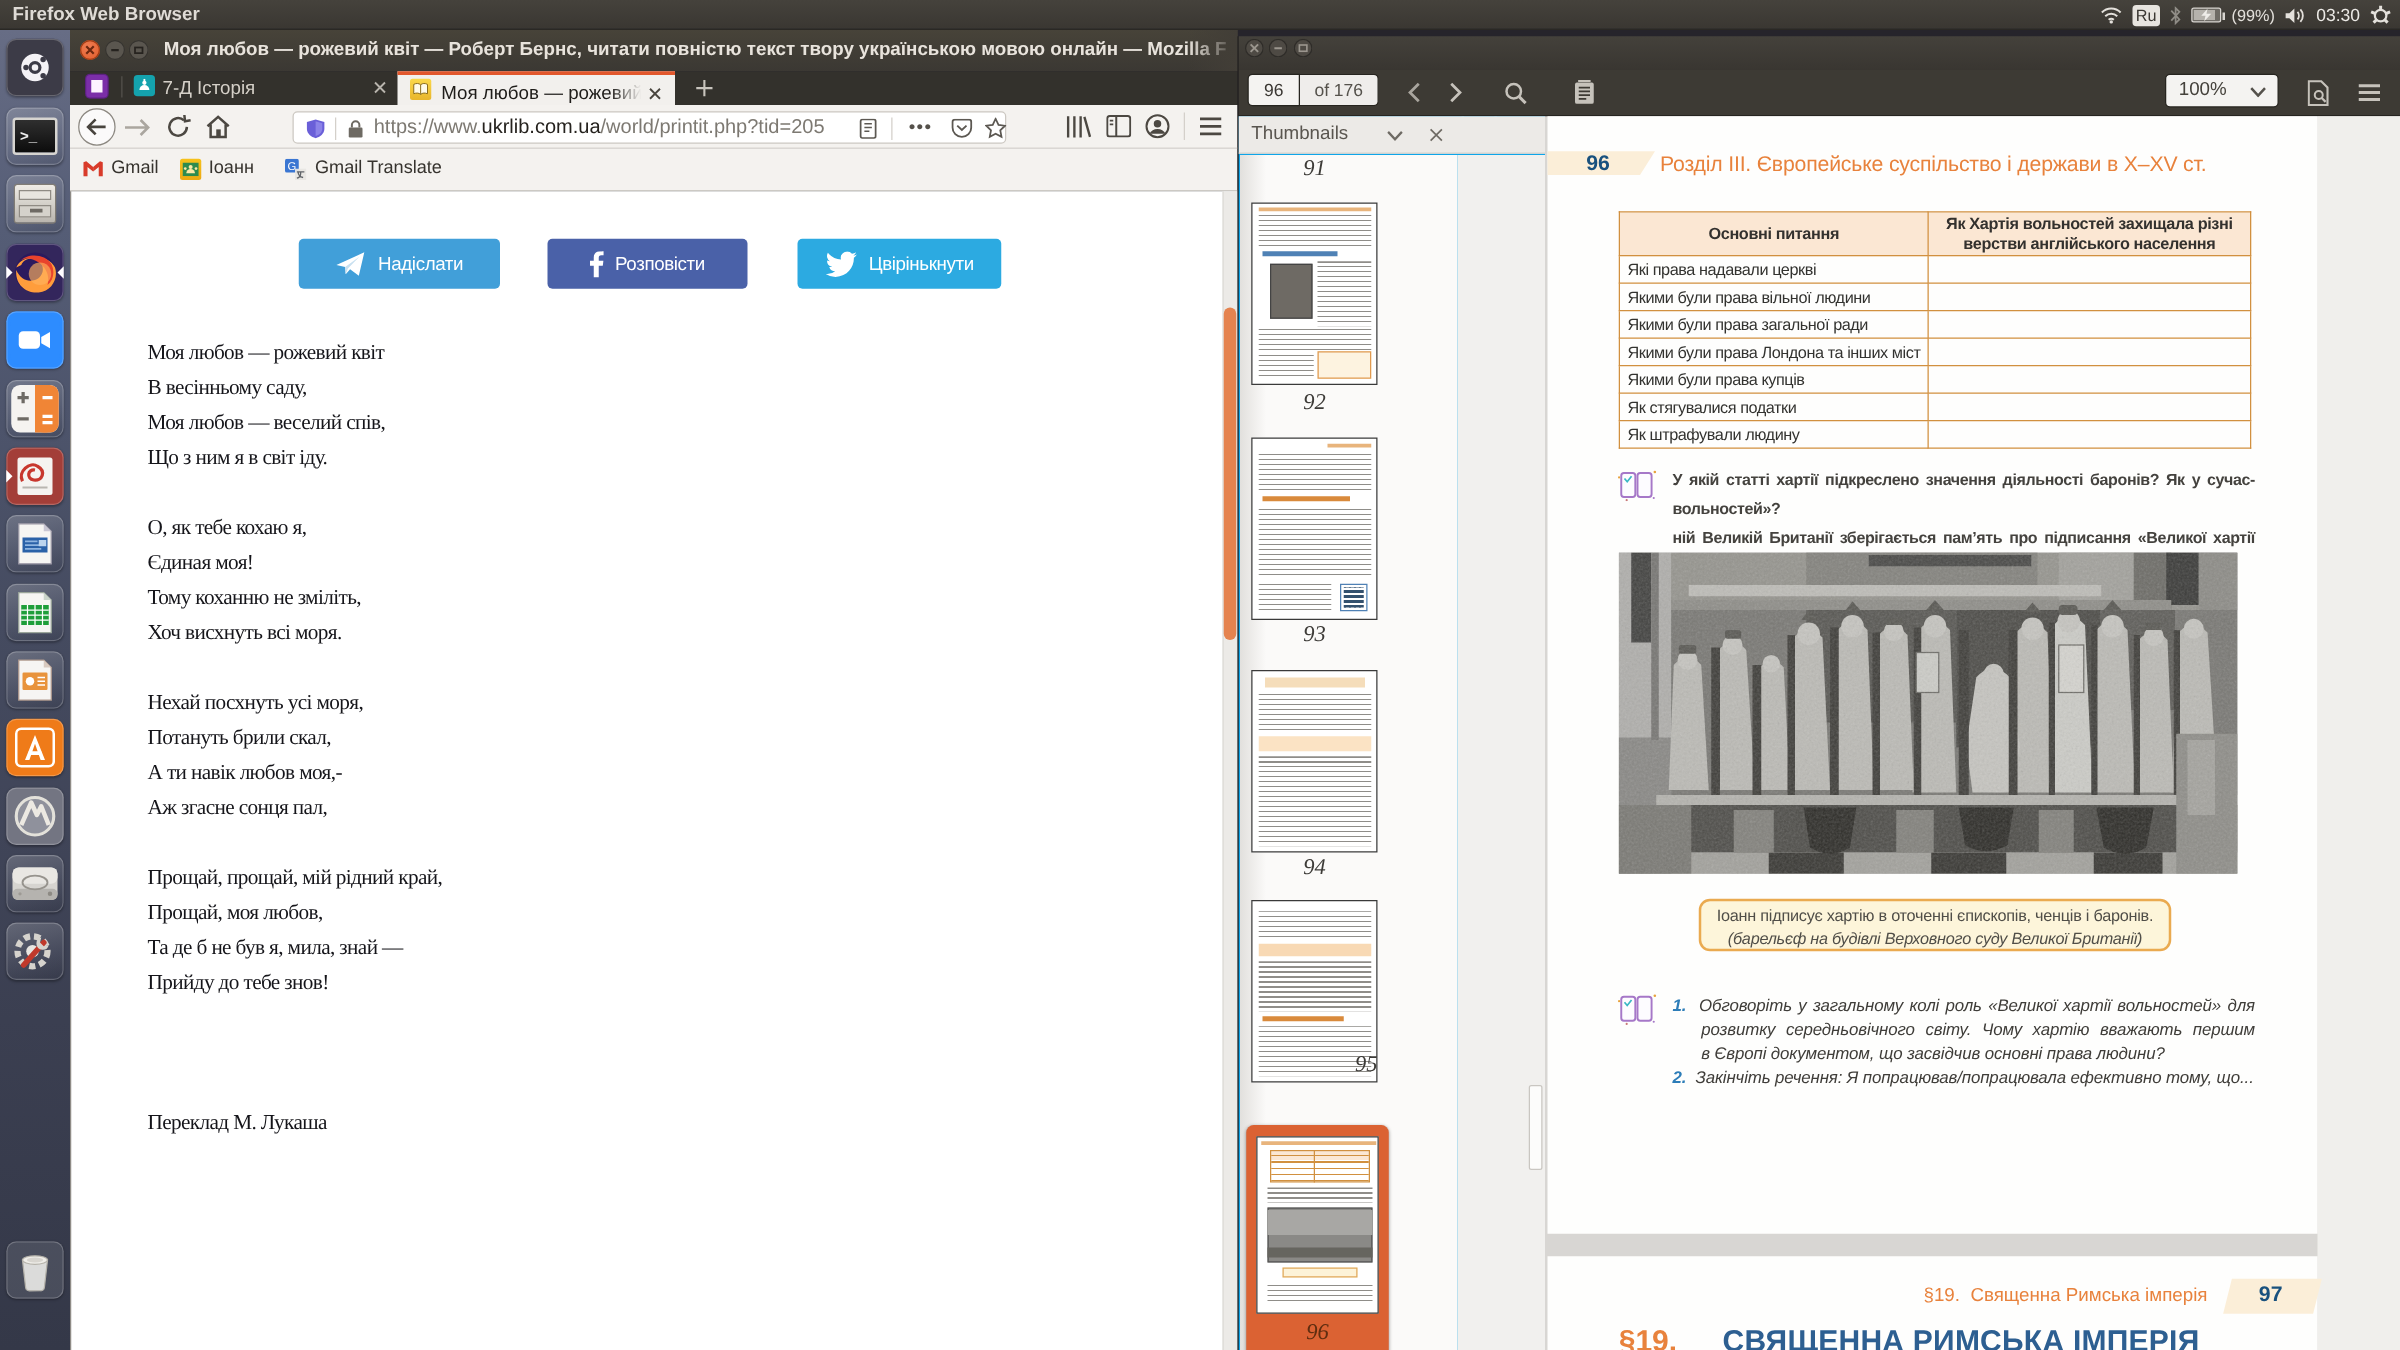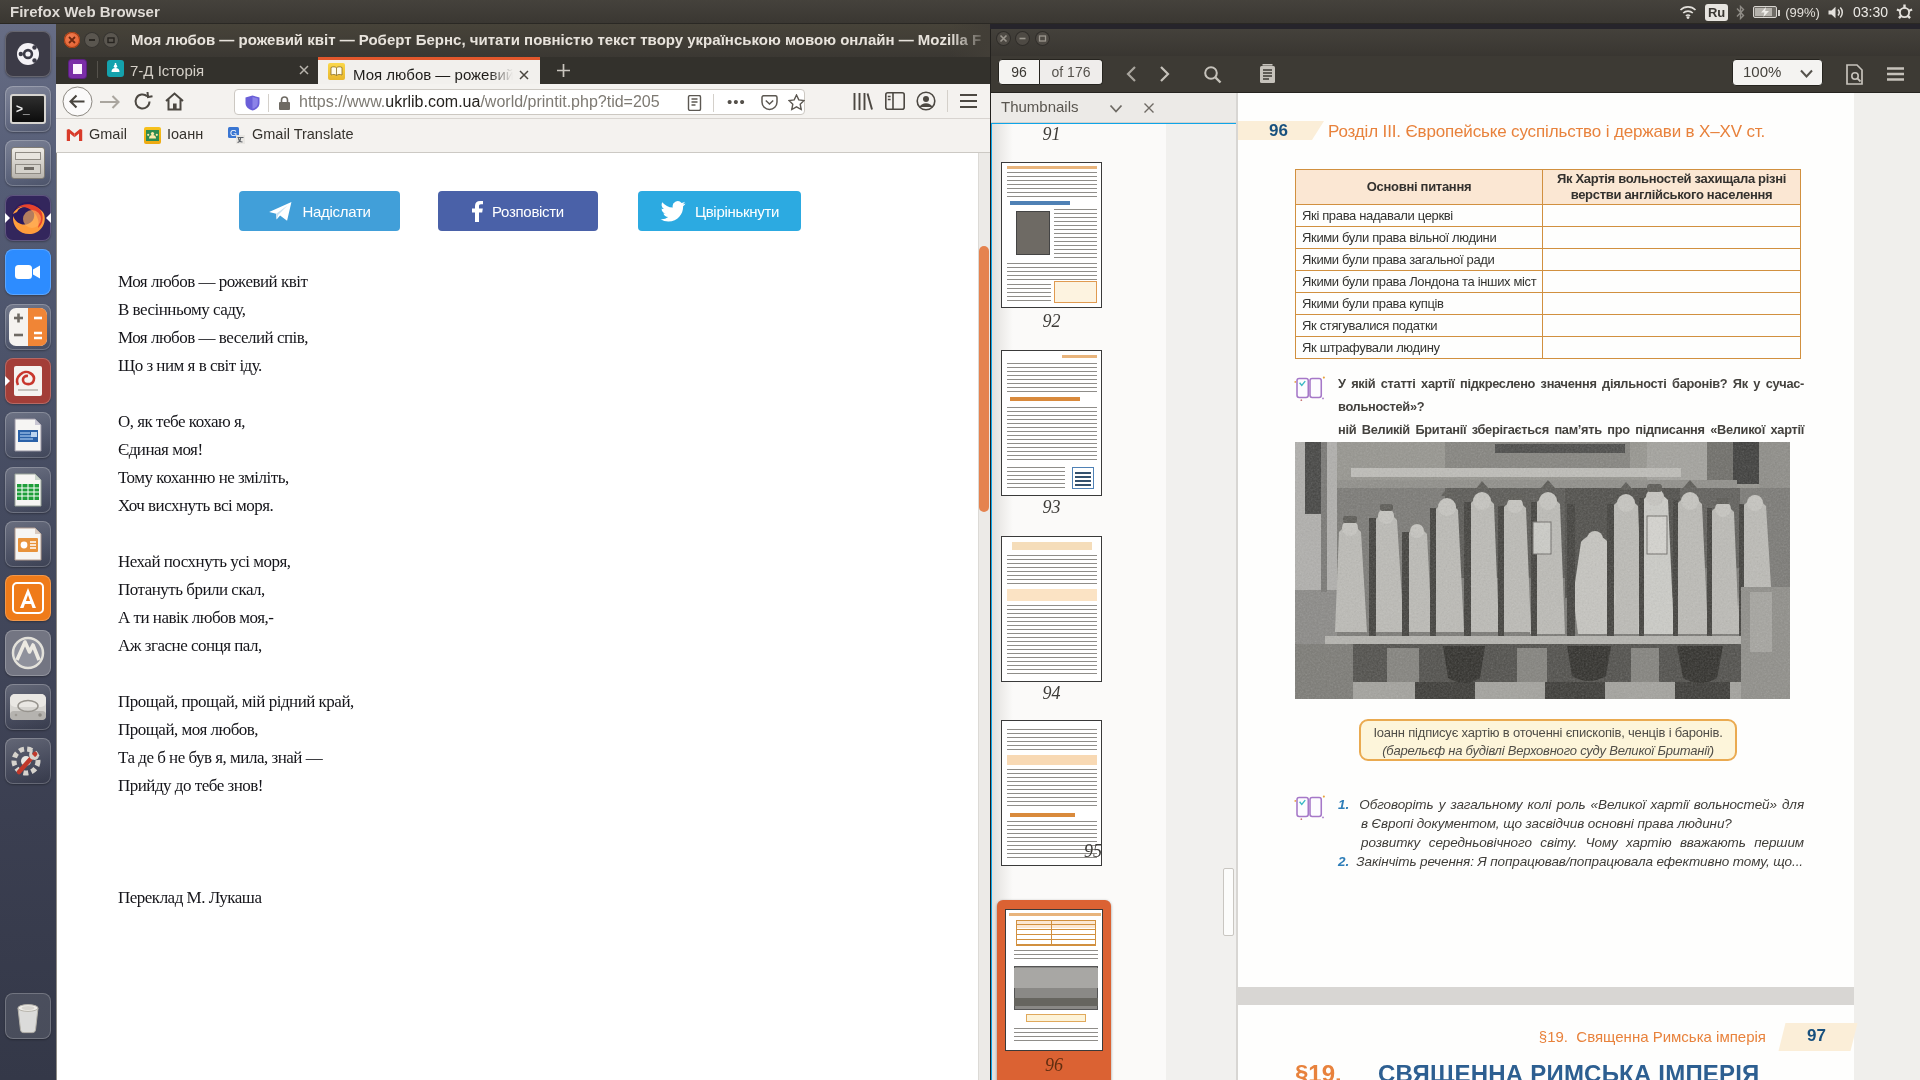--- a/index.html
+++ b/index.html
@@ -63,21 +63,21 @@
     <div class="title">Firefox Web Browser</div>
     <div class="right">
       <svg width="18" height="14" viewBox="0 0 18 14">
           <g fill="none" stroke="#e3e0db" stroke-width="1.6">
             <path d="M1.5 5 A10.5 10.5 0 0 1 16.5 5"></path>
             <path d="M4.2 8 A7 7 0 0 1 13.8 8"></path>
             <path d="M6.9 10.8 A3.4 3.4 0 0 1 11.1 10.8"></path>
           </g>
           <circle cx="9" cy="12.6" r="1.4" fill="#e3e0db"></circle>
         </svg>
-      <span style="background:#e7e4df;color:#3a3732;border-radius:3px;padding:0px 3px;font-weight:bold;font-size:13px;line-height:17px;">Ru</span>
+      <span style="background:#e7e4df;color:#3a3732;border-radius:3px;padding:0px 3px;font-weight:normal;font-size:13px;line-height:17px;">Ru</span>
       <svg width="9" height="15" viewBox="0 0 9 15">
           <path d="M1 3.5 L7.5 10.5 L4.5 13.5 L4.5 1.5 L7.5 4.5 L1 11.5" fill="none" stroke="#8f8c86" stroke-width="1.4"></path>
         </svg>
       <span style="display:inline-block;position:relative;width:24px;height:12px;border:1px solid #d8d5d0;border-radius:2px;background:#6e6b65;">
           <span style="position:absolute;left:1px;top:1px;bottom:1px;width:17px;background:#b5b2ac;"></span>
           <span style="position:absolute;right:-4px;top:3px;width:2px;height:6px;background:#d8d5d0;"></span>
           <svg width="12" height="10" viewBox="0 0 12 10" style="position:absolute;left:5px;top:0px;">
             <path d="M7 0 L2 5.5 L5.4 5.5 L4.4 10 L10 4 L6.2 4 Z" fill="#efede9"></path>
           </svg>
         </span>
@@ -735,22 +735,22 @@
               <rect x="19" y="4" width="13" height="22" rx="2.5" fill="#fdfcff"></rect>
             </g>
             <path d="M7 9 l2.5 3 l4-5" stroke="#3bb8c4" stroke-width="1.6" fill="none"></path>
             <circle cx="2" cy="8" r="1" fill="#e8a23c"></circle>
             <circle cx="35" cy="3" r="1.2" fill="#e8a23c"></circle>
             <circle cx="9" cy="29" r="1" fill="#c87878"></circle>
             <circle cx="34" cy="27" r="1" fill="#a678c8"></circle>
           </svg>
         <div style="position:absolute;left:100px;top:702px;width:466px;font-size:13.5px;letter-spacing:-0.1px;line-height:19px;color:#3f3d39;font-style:italic;">
           <div style="text-align:justify;text-align-last:justify;"><b style="color:#2d7db8;font-style:italic;">1.</b>&nbsp;&nbsp;Обговоріть у загальному колі роль «Великої хартії вольностей» для</div>
+          <div style="text-align:justify;text-align-last:justify;padding-left:23px;">розвитку середньовічного світу. Чому хартію вважають першим</div>
           <div style="padding-left:23px;">в Європі документом, що засвідчив основні права людини?</div>
-          <div style="text-align:justify;text-align-last:justify;padding-left:23px;">розвитку середньовічного світу. Чому хартію вважають першим</div>
           <div><b style="color:#2d7db8;font-style:italic;">2.</b>&nbsp;&nbsp;Закінчіть речення: Я попрацював/попрацювала ефективно тому, що...</div>
         </div>
       </div>
       <div id="page97">
         <div style="position:absolute;right:88px;top:23px;font-size:15px;color:#e8823c;">§19.&nbsp; Священна Римська імперія</div>
         <div style="position:absolute;right:0px;top:18px;width:72px;height:28px;background:#fbeed8;transform:skewX(-14deg);"></div>
         <div style="position:absolute;right:28px;top:21px;font-size:17px;font-weight:bold;color:#19517e;">97</div>
         <div style="position:absolute;left:57px;top:55px;font-size:24px;font-weight:bold;color:#e8823c;">§19.</div>
         <div style="position:absolute;left:140px;top:55px;font-size:24px;font-weight:bold;color:#2d5f91;letter-spacing:0.2px;">СВЯЩЕННА РИМСЬКА ІМПЕРІЯ</div>
       </div>

